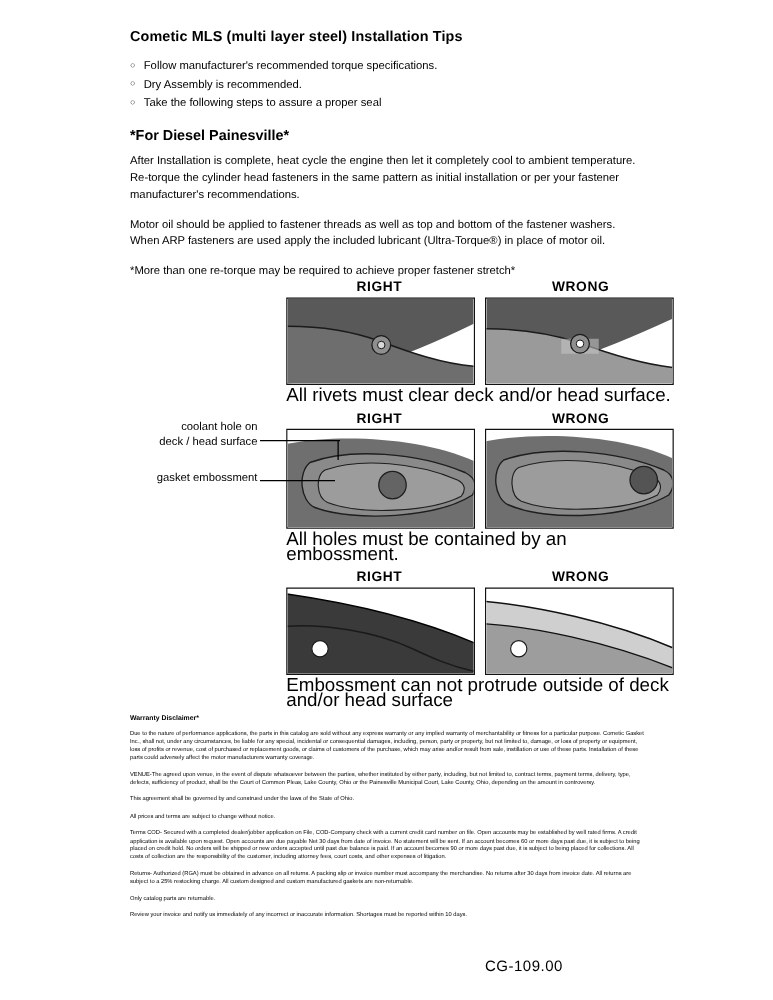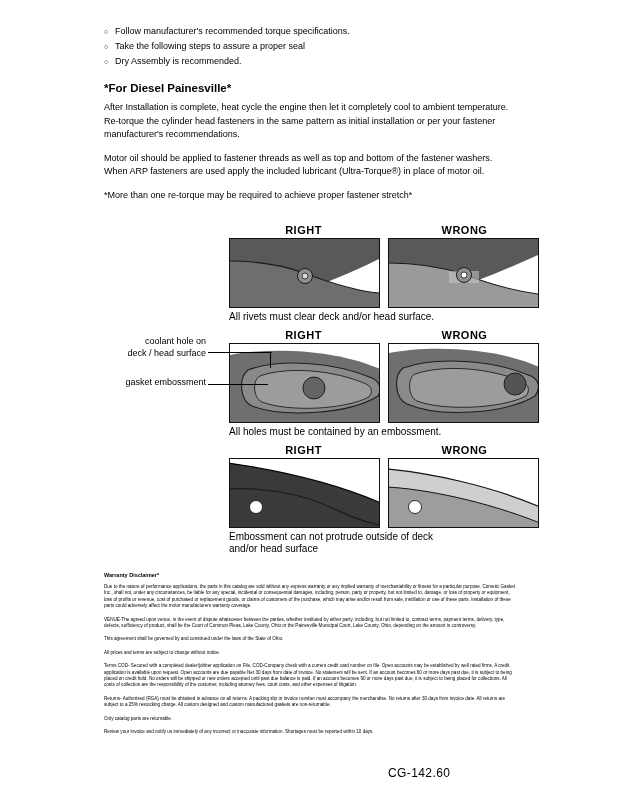--- a/index.html
+++ b/index.html
@@ -123,21 +123,21 @@
     border: 1px solid #111;
     overflow: hidden;
     position: relative;
     background: #fff;
   }
   .fig-box.tall {
     height: 78px;
   }
   .fig-box svg { display: block; }
   .fig-caption {
-    font-size: 10px;
+    font-size: 15px;
     margin: 3px 0 0 0;
     line-height: 12px;
   }
 
   
   .callout {
     position: absolute;
     font-size: 9px;
     line-height: 12px;
     text-align: right;
@@ -173,25 +173,26 @@
     font-size: 12px;
     letter-spacing: 0.4px;
   }
 </style>
 </head>
 <body>
 
 <div class="page">
 
   <div class="content">
+    <h1 class="title">Cometic MLS (multi layer steel) Installation Tips</h1>
 
     <ul class="bullets">
       <li>Follow manufacturer's recommended torque specifications.</li>
+      <li>Dry Assembly is recommended.</li>
       <li>Take the following steps to assure a proper seal</li>
-      <li>Dry Assembly is recommended.</li>
     </ul>
     <ul class="subbullets">
     </ul>
 
     <h2 class="subtitle">*For Diesel Painesville*</h2>
     <p class="para">After Installation is complete, heat cycle the engine then let it completely cool to ambient temperature. Re-torque the cylinder head fasteners in the same pattern as initial installation or per your fastener manufacturer's recommendations.</p>
     <p class="para">Motor oil should be applied to fastener threads as well as top and bottom of the fastener washers.  When ARP fasteners are used apply the included lubricant (Ultra-Torque®) in place of motor oil.</p>
     <p class="para last">*More than one re-torque may be required to achieve proper fastener stretch*</p>
   </div>
 
@@ -307,14 +308,14 @@
     <p>Due to the nature of performance applications, the parts in this catalog are sold without any express warranty or any implied warranty of merchantability or fitness for a particular purpose.  Cometic Gasket Inc., shall not, under any circumstances, be liable for any special, incidental or consequential damages, including, person, party or property, but not limited to, damage, or loss of property or equipment, loss of profits or revenue, cost of purchased or replacement goods, or claims of customers of the purchase, which may arise and/or result from sale, instillation or use of these parts.  Installation of these parts could adversely affect the motor manufacturers warranty coverage.</p>
     <p>VENUE-The agreed upon venue, in the event of dispute whatsoever between the parties, whether instituted by either party, including, but not limited to, contract terms, payment terms, delivery, type, defects, sufficiency of product, shall be the Court of Common Pleas, Lake County, Ohio or the Painesville Municipal Court, Lake County, Ohio, depending on the amount in controversy.</p>
     <p>This agreement shall be governed by and construed under the laws of the State of Ohio.</p>
     <p>All prices and terms are subject to change without notice.</p>
     <p>Terms COD- Secured with a completed dealer/jobber application on File, COD-Company check with a current credit card number on file.  Open accounts may be established by well rated firms.  A credit application is available upon request.  Open accounts are due payable Net 30 days from date of invoice.  No statement will be sent.  If an account becomes 60 or more days past due, it is subject to being placed on credit hold.  No orders will be shipped or new orders accepted until past due balance is paid.  If an account becomes 90 or more days past due, it is subject to being placed for collections.  All costs of collection are the responsibility of the customer, including attorney fees, court costs, and other expenses of litigation.</p>
     <p>Returns- Authorized (RGA) must be obtained in advance on all returns.  A packing slip or invoice number must accompany the merchandise.  No returns after 30 days from invoice date.  All returns are subject to a 25% restocking charge.  All custom designed and custom manufactured gaskets are non-returnable.</p>
     <p>Only catalog parts are returnable.</p>
     <p>Review your invoice and notify us immediately of any incorrect or inaccurate information.  Shortages must be reported within 10 days.</p>
   </div>
 
-  <div class="doc-id">CG-142.60</div>
+  <div class="doc-id">CG-109.00</div>
 </div>
 
 </body></html>

